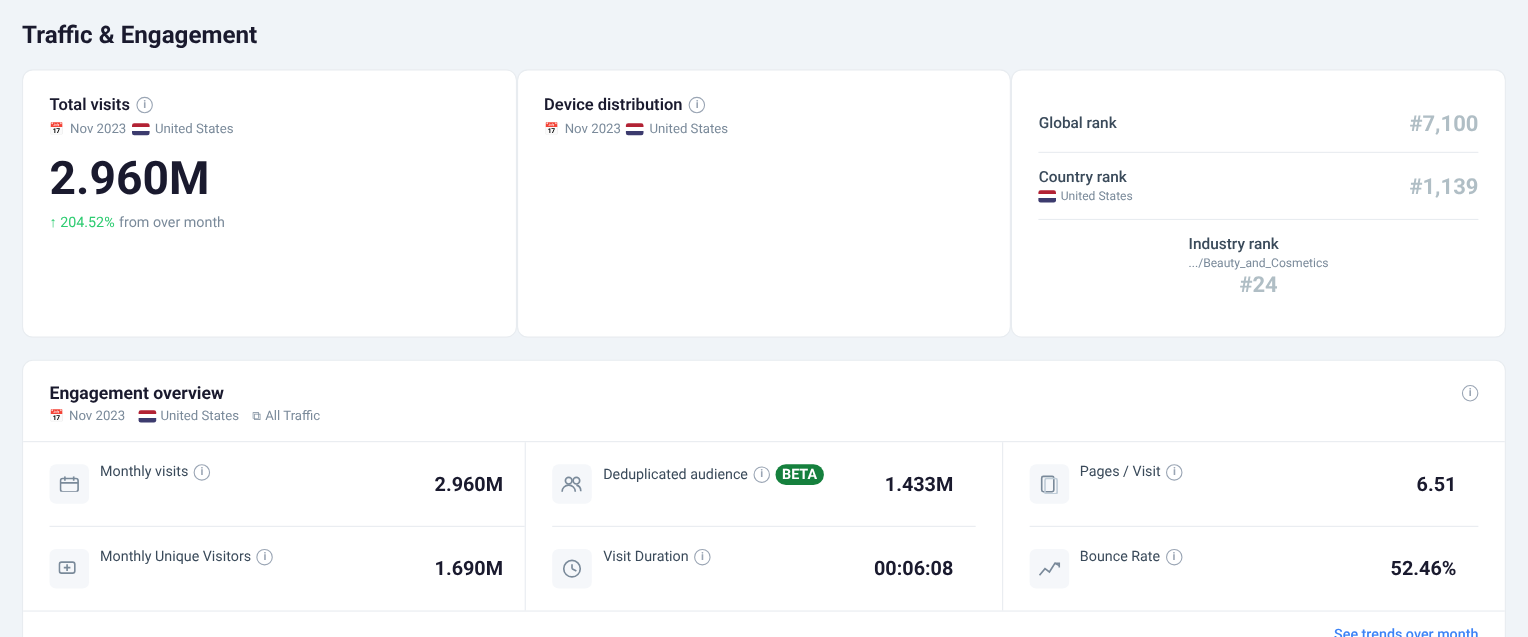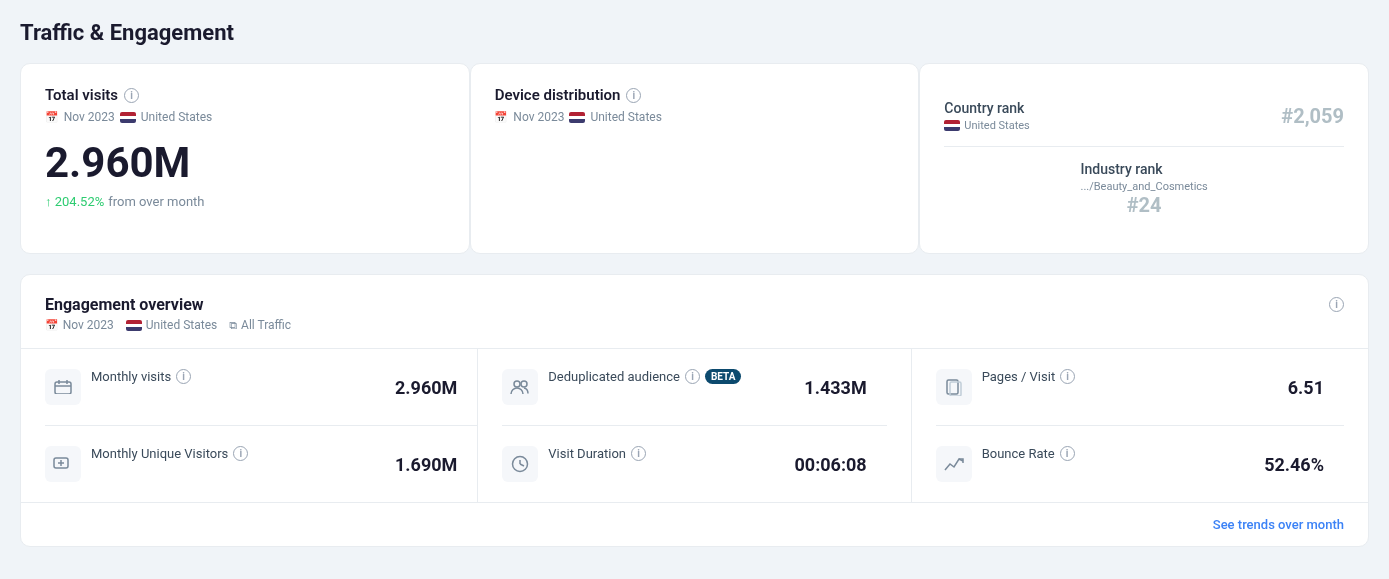--- a/index.html
+++ b/index.html
@@ -218,23 +218,23 @@
       align-items: center;
       gap: 5px;
     }
     .metric-value {
       font-size: 18px;
       font-weight: 700;
       color: #1a1a2e;
       padding-right: 20px;
     }
     .beta-badge {
-      background: #0c4a6e;
+      background: #15803d;
       color: #fff;
-      font-size: 10px;
+      font-size: 13px;
       font-weight: 700;
       padding: 2px 6px;
       border-radius: 10px;
       text-transform: uppercase;
     }
     .see-trends {
       text-align: right;
       padding: 14px 0;
       font-size: 13px;
       color: #3b82f6;
@@ -291,27 +291,33 @@
       <span class="cal-icon">📅</span>
       <span>Nov 2023</span>
       <span class="flag-icon"></span>
       <span>United States</span>
     </div>
   </div>
 
   <div class="card">
     <div class="rank-row">
       <div>
+        <div class="rank-label">Global rank</div>
+      </div>
+      <div class="rank-value">#7,100</div>
+    </div>
+    <div class="rank-row">
+      <div>
         <div class="rank-label">Country rank</div>
         <div class="rank-sublabel">
           <span class="flag-icon"></span>
           <span>United States</span>
         </div>
       </div>
-      <div class="rank-value">#2,059</div>
+      <div class="rank-value">#1,139</div>
     </div>
     <div class="rank-row">
       <div>
         <div class="rank-label">Industry rank</div>
         <div class="rank-sublabel">
           <span>.../Beauty_and_Cosmetics</span>
         </div>
       </div>
       <div class="rank-value">#24</div>
     </div>

